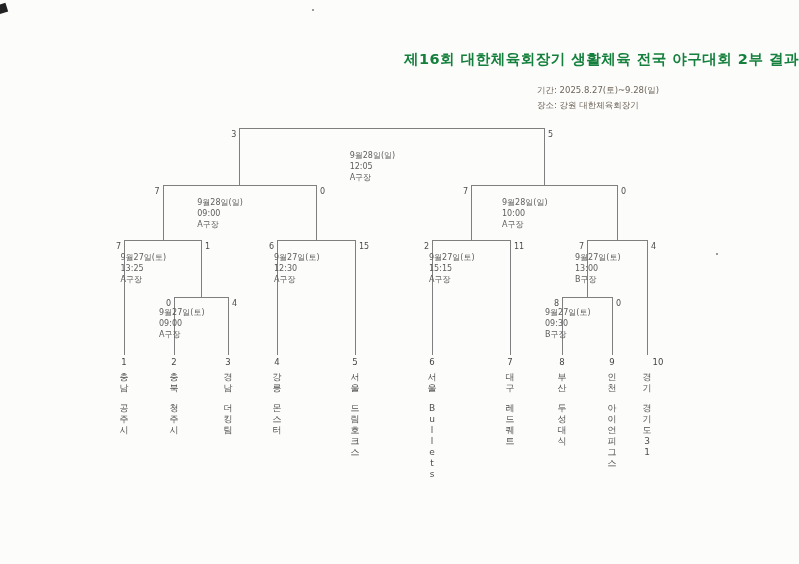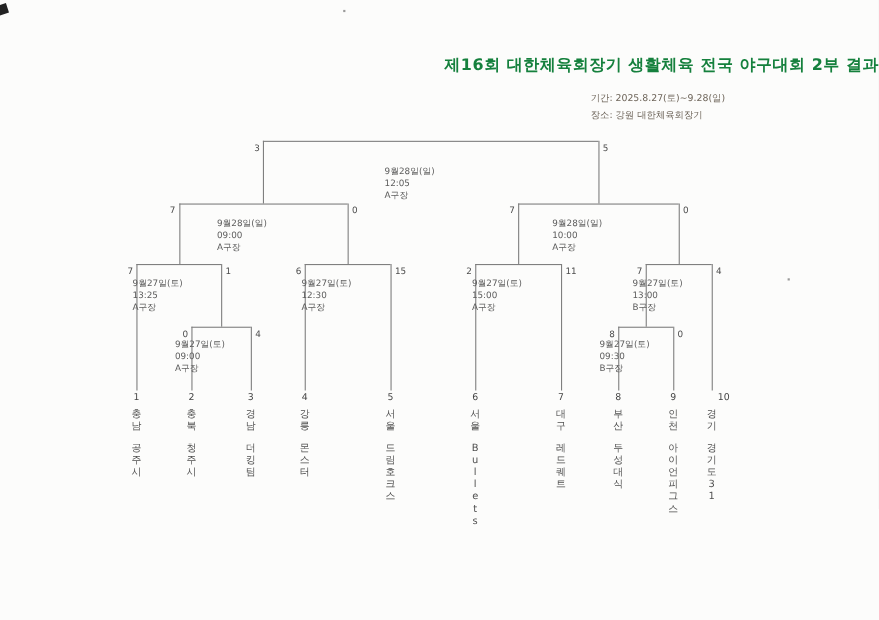--- a/index.html
+++ b/index.html
@@ -96,21 +96,21 @@
       <div class="score" style="left: 205px; top: 242px;">1</div>
       <div class="gtext" style="left: 274px; top: 252px;">
         <div>9월27일(토)</div>
         <div>12:30</div>
         <div>A구장</div>
       </div>
       <div class="score l" style="left: 260px; top: 242px;">6</div>
       <div class="score" style="left: 359px; top: 242px;">15</div>
       <div class="gtext" style="left: 429px; top: 252px;">
         <div>9월27일(토)</div>
-        <div>15:00</div>
+        <div>15:15</div>
         <div>A구장</div>
       </div>
       <div class="score l" style="left: 415px; top: 242px;">2</div>
       <div class="score" style="left: 514px; top: 242px;">11</div>
       <div class="gtext" style="left: 575px; top: 252px;">
         <div>9월27일(토)</div>
         <div>13:00</div>
         <div>B구장</div>
       </div>
       <div class="score l" style="left: 570px; top: 242px;">7</div>

